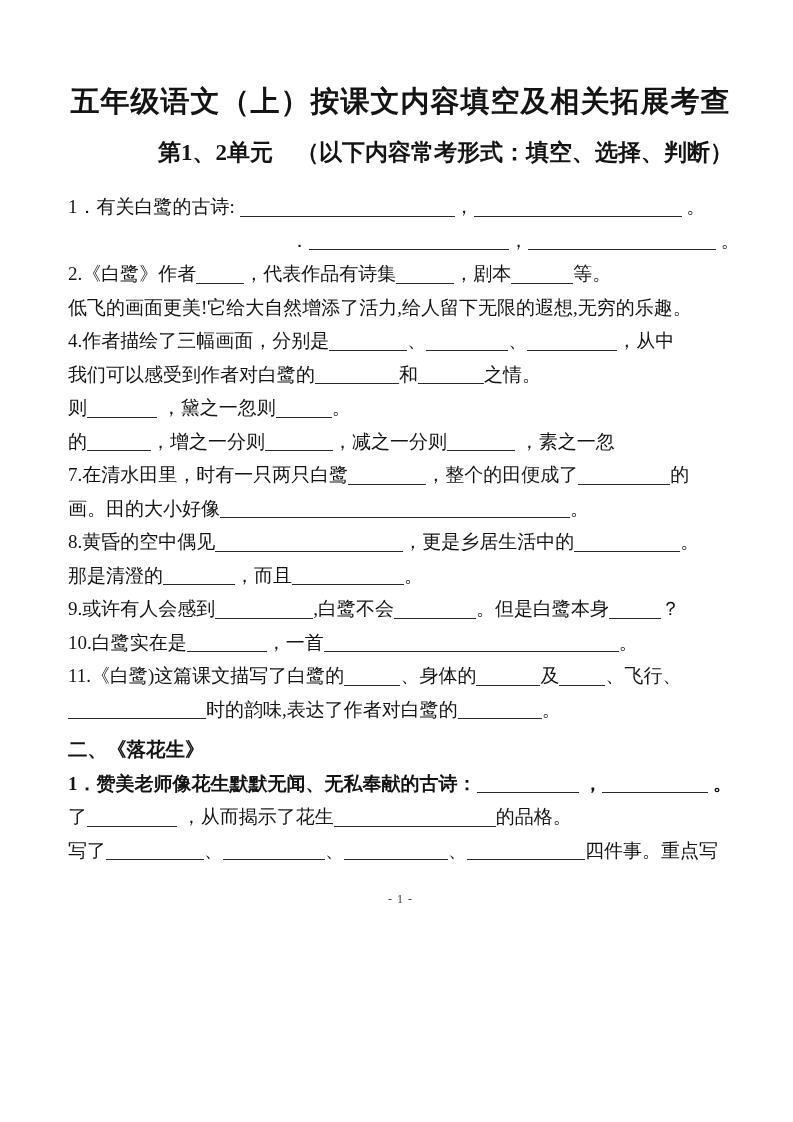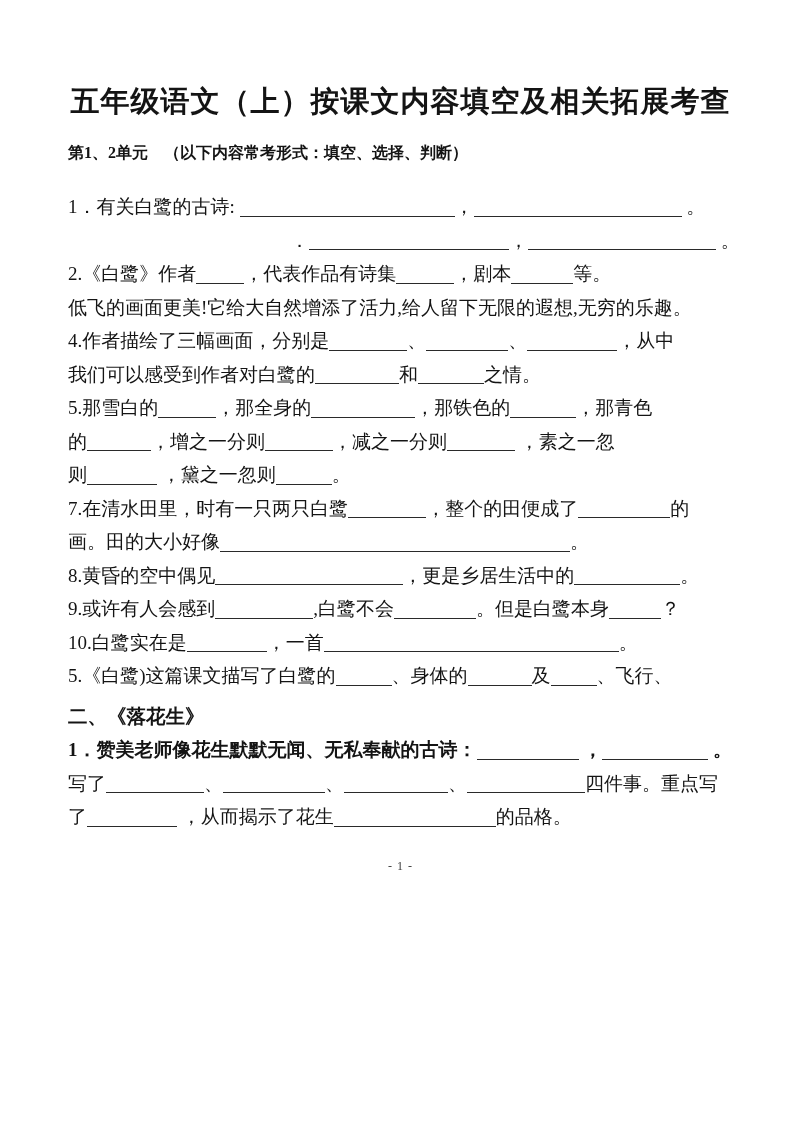--- a/index.html
+++ b/index.html
@@ -23,22 +23,22 @@
     margin: 0;
     text-align: center;
     font-size: 29px;
     line-height: 38px;
     font-weight: 700;
     letter-spacing: 1px;
     white-space: nowrap;
   }
   .doc-subtitle {
     margin: 22px 0 0 0;
-    text-align: left;
-    font-size: 16px;
+    text-align: right;
+    font-size: 23px;
     line-height: 22px;
     font-weight: 700;
     white-space: nowrap;
   }
   .doc-body {
     margin-top: 26px;
   }
   .section-heading {
     font-size: 19.5px;
     font-weight: 700;
@@ -74,28 +74,29 @@
 <div class="page">
   <h1 class="doc-title">五年级语文（上）按课文内容填空及相关拓展考查</h1>
   <h2 class="doc-subtitle">第1、2单元　（以下内容常考形式：填空、选择、判断）</h2>
   <main class="doc-body">
       <div class="line"><span class="seg">1．有关白鹭的古诗: </span><span class="blank" style="width: 215px;"></span><span class="seg">，</span><span class="blank" style="width: 208px;"></span><span class="seg"> 。</span></div>
       <div class="line" style="padding-left: 222px;"><span class="seg">．</span><span class="blank" style="width: 200px;"></span><span class="seg">，</span><span class="blank" style="width: 188px;"></span><span class="seg"> 。</span></div>
       <div class="line"><span class="seg">2.《白鹭》作者</span><span class="blank" style="width: 48px;"></span><span class="seg">，代表作品有诗集</span><span class="blank" style="width: 58px;"></span><span class="seg">，剧本</span><span class="blank" style="width: 62px;"></span><span class="seg">等。</span></div>
       <div class="line"><span class="seg">低飞的画面更美!它给大自然增添了活力,给人留下无限的遐想,无穷的乐趣。</span></div>
       <div class="line"><span class="seg">4.作者描绘了三幅画面，分别是</span><span class="blank" style="width: 78px;"></span><span class="seg">、</span><span class="blank" style="width: 82px;"></span><span class="seg">、</span><span class="blank" style="width: 90px;"></span><span class="seg">，从中</span></div>
       <div class="line"><span class="seg">我们可以感受到作者对白鹭的</span><span class="blank" style="width: 84px;"></span><span class="seg">和</span><span class="blank" style="width: 66px;"></span><span class="seg">之情。</span></div>
-      <div class="line"><span class="seg">5.那雪白的</span><span class="blank" style="width: 58px;"></span><span class="seg">，那全身的</span><span class="blank" style="width: 104px;"></span><span class="seg">，那铁色的</span><span class="blank" style="width: 66px;"></span><span class="seg">，那青色</span></div>
+      <div class="line"><span class="seg">则</span><span class="blank" style="width: 70px;"></span><span class="seg"> ，黛之一忽则</span><span class="blank" style="width: 56px;"></span><span class="seg">。</span></div>
       <div class="line"><span class="seg">的</span><span class="blank" style="width: 64px;"></span><span class="seg">，增之一分则</span><span class="blank" style="width: 68px;"></span><span class="seg">，减之一分则</span><span class="blank" style="width: 68px;"></span><span class="seg"> ，素之一忽</span></div>
-      <div class="line"><span class="seg">则</span><span class="blank" style="width: 70px;"></span><span class="seg"> ，黛之一忽则</span><span class="blank" style="width: 56px;"></span><span class="seg">。</span></div>
       <div class="line"><span class="seg">7.在清水田里，时有一只两只白鹭</span><span class="blank" style="width: 78px;"></span><span class="seg">，整个的田便成了</span><span class="blank" style="width: 92px;"></span><span class="seg">的</span></div>
       <div class="line"><span class="seg">画。田的大小好像</span><span class="blank" style="width: 350px;"></span><span class="seg">。</span></div>
       <div class="line"><span class="seg">8.黄昏的空中偶见</span><span class="blank" style="width: 188px;"></span><span class="seg">，更是乡居生活中的</span><span class="blank" style="width: 106px;"></span><span class="seg">。</span></div>
+      <div class="line"><span class="seg">那是清澄的</span><span class="blank" style="width: 72px;"></span><span class="seg">，而且</span><span class="blank" style="width: 112px;"></span><span class="seg">。</span></div>
       <div class="line"><span class="seg">9.或许有人会感到</span><span class="blank" style="width: 98px;"></span><span class="seg">,白鹭不会</span><span class="blank" style="width: 82px;"></span><span class="seg">。但是白鹭本身</span><span class="blank" style="width: 52px;"></span><span class="seg">？</span></div>
       <div class="line"><span class="seg">10.白鹭实在是</span><span class="blank" style="width: 80px;"></span><span class="seg">，一首</span><span class="blank" style="width: 295px;"></span><span class="seg">。</span></div>
-      <div class="line"><span class="seg">5.《白鹭)这篇课文描写了白鹭的</span><span class="blank" style="width: 56px;"></span><span class="seg">、身体的</span><span class="blank" style="width: 64px;"></span><span class="seg">及</span><span class="blank" style="width: 46px;"></span><span class="seg">、飞行、</span></div>
+      <div class="line"><span class="seg">11.《白鹭)这篇课文描写了白鹭的</span><span class="blank" style="width: 56px;"></span><span class="seg">、身体的</span><span class="blank" style="width: 64px;"></span><span class="seg">及</span><span class="blank" style="width: 46px;"></span><span class="seg">、飞行、</span></div>
+      <div class="line"><span class="blank" style="width: 138px;"></span><span class="seg">时的韵味,表达了作者对白鹭的</span><span class="blank" style="width: 84px;"></span><span class="seg">。</span></div>
       <div class="section-heading gap-before">二、《落花生》</div>
       <div class="line"><span class="seg">1．赞美老师像花生默默无闻、无私奉献的古诗：</span><span class="blank" style="width: 102px;"></span><span class="seg"> ，</span><span class="blank" style="width: 106px;"></span><span class="seg"> 。</span></div>
+      <div class="line"><span class="seg">了</span><span class="blank" style="width: 90px;"></span><span class="seg"> ，从而揭示了花生</span><span class="blank" style="width: 162px;"></span><span class="seg">的品格。</span></div>
       <div class="line"><span class="seg">写了</span><span class="blank" style="width: 98px;"></span><span class="seg">、</span><span class="blank" style="width: 102px;"></span><span class="seg">、</span><span class="blank" style="width: 104px;"></span><span class="seg">、</span><span class="blank" style="width: 118px;"></span><span class="seg">四件事。重点写</span></div>
-      <div class="line"><span class="seg">了</span><span class="blank" style="width: 90px;"></span><span class="seg"> ，从而揭示了花生</span><span class="blank" style="width: 162px;"></span><span class="seg">的品格。</span></div>
     </main>
   <div class="page-footer">- 1 -</div>
 </div>
 
 </body></html>

